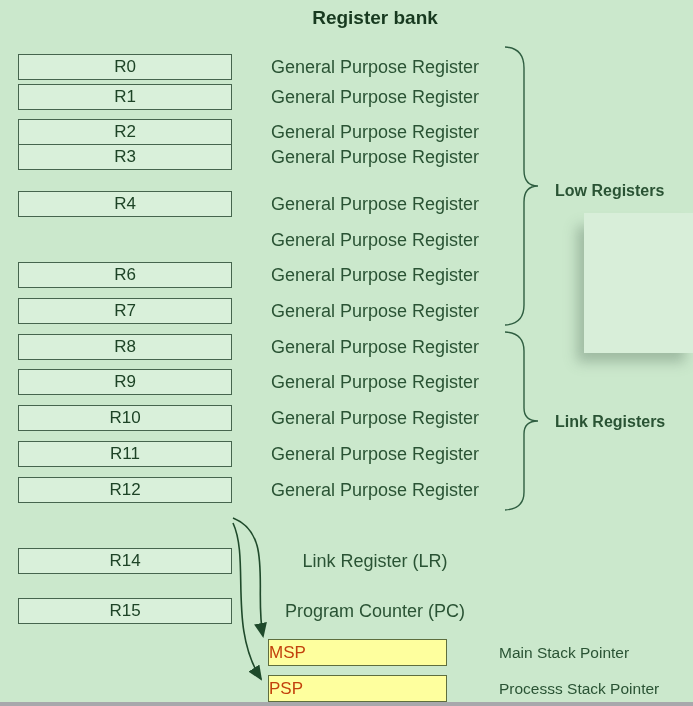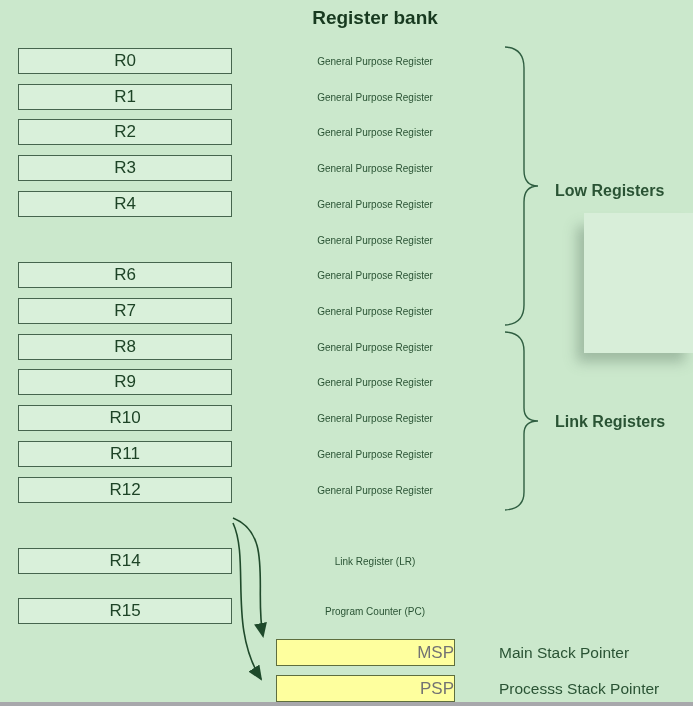--- a/index.html
+++ b/index.html
@@ -28,40 +28,40 @@
     left: 18px; top: 0; width: 212px; height: 24px;
     background: #d9f0da;
     border: 1.5px solid #46654e;
     display: flex; align-items: center; justify-content: center;
     font-size: 17px; color: #1d4326;
   }
   .regdesc {
     position: absolute;
     left: 245px; top: 0; width: 260px; height: 27px;
     display: flex; align-items: center; justify-content: center;
-    font-size: 10px; color: #2a5334;
+    font-size: 18px; color: #2a5334;
   }
   .group-label {
     position: absolute;
     left: 555px; width: 130px;
     font-size: 16px; color: #2a5334;
     white-space: nowrap;
     font-weight: bold;
   }
   #overlay-svg {
     position: absolute; left: 0; top: 0;
     pointer-events: none;
   }
   .spbox {
     position: absolute;
     left: 268px; width: 177px; height: 25px;
     background: #feff9e;
     border: 1.5px solid #5e6e3e;
-    display: flex; align-items: center; justify-content: flex-end;
-    font-size: 17px; color: #737373; margin-left: 8px;
+    display: flex; align-items: center; justify-content: flex-start;
+    font-size: 17px; color: #c2410c;
   }
   .spdesc {
     position: absolute;
     left: 470px; width: 220px; height: 28px;
     display: flex; align-items: center;
     font-size: 15.5px; color: #2a5334;
     white-space: nowrap;
     margin-left: 29px;
   }
   .faded-overlay {
@@ -78,39 +78,39 @@
 </style>
 </head>
 <body>
 
 <div id="stage">
 
   <div class="faded-overlay"></div>
 
   <div class="title">Register bank</div>
 
-  <div class="row" style="top:48px">
+  <div class="row" style="top:54px">
     <div class="regbox">
         <span>R0</span>
       </div>
     <div class="regdesc">General Purpose Register</div>
   </div>
   <div class="row" style="top:84px">
     <div class="regbox">
         <span>R1</span>
       </div>
     <div class="regdesc">General Purpose Register</div>
   </div>
   <div class="row" style="top:119px">
     <div class="regbox">
         <span>R2</span>
       </div>
     <div class="regdesc">General Purpose Register</div>
   </div>
-  <div class="row" style="top:155px">
+  <div class="row" style="top:144px">
     <div class="regbox">
         <span>R3</span>
       </div>
     <div class="regdesc">General Purpose Register</div>
   </div>
   <div class="row" style="top:191px">
     <div class="regbox">
         <span>R4</span>
       </div>
     <div class="regdesc">General Purpose Register</div>

